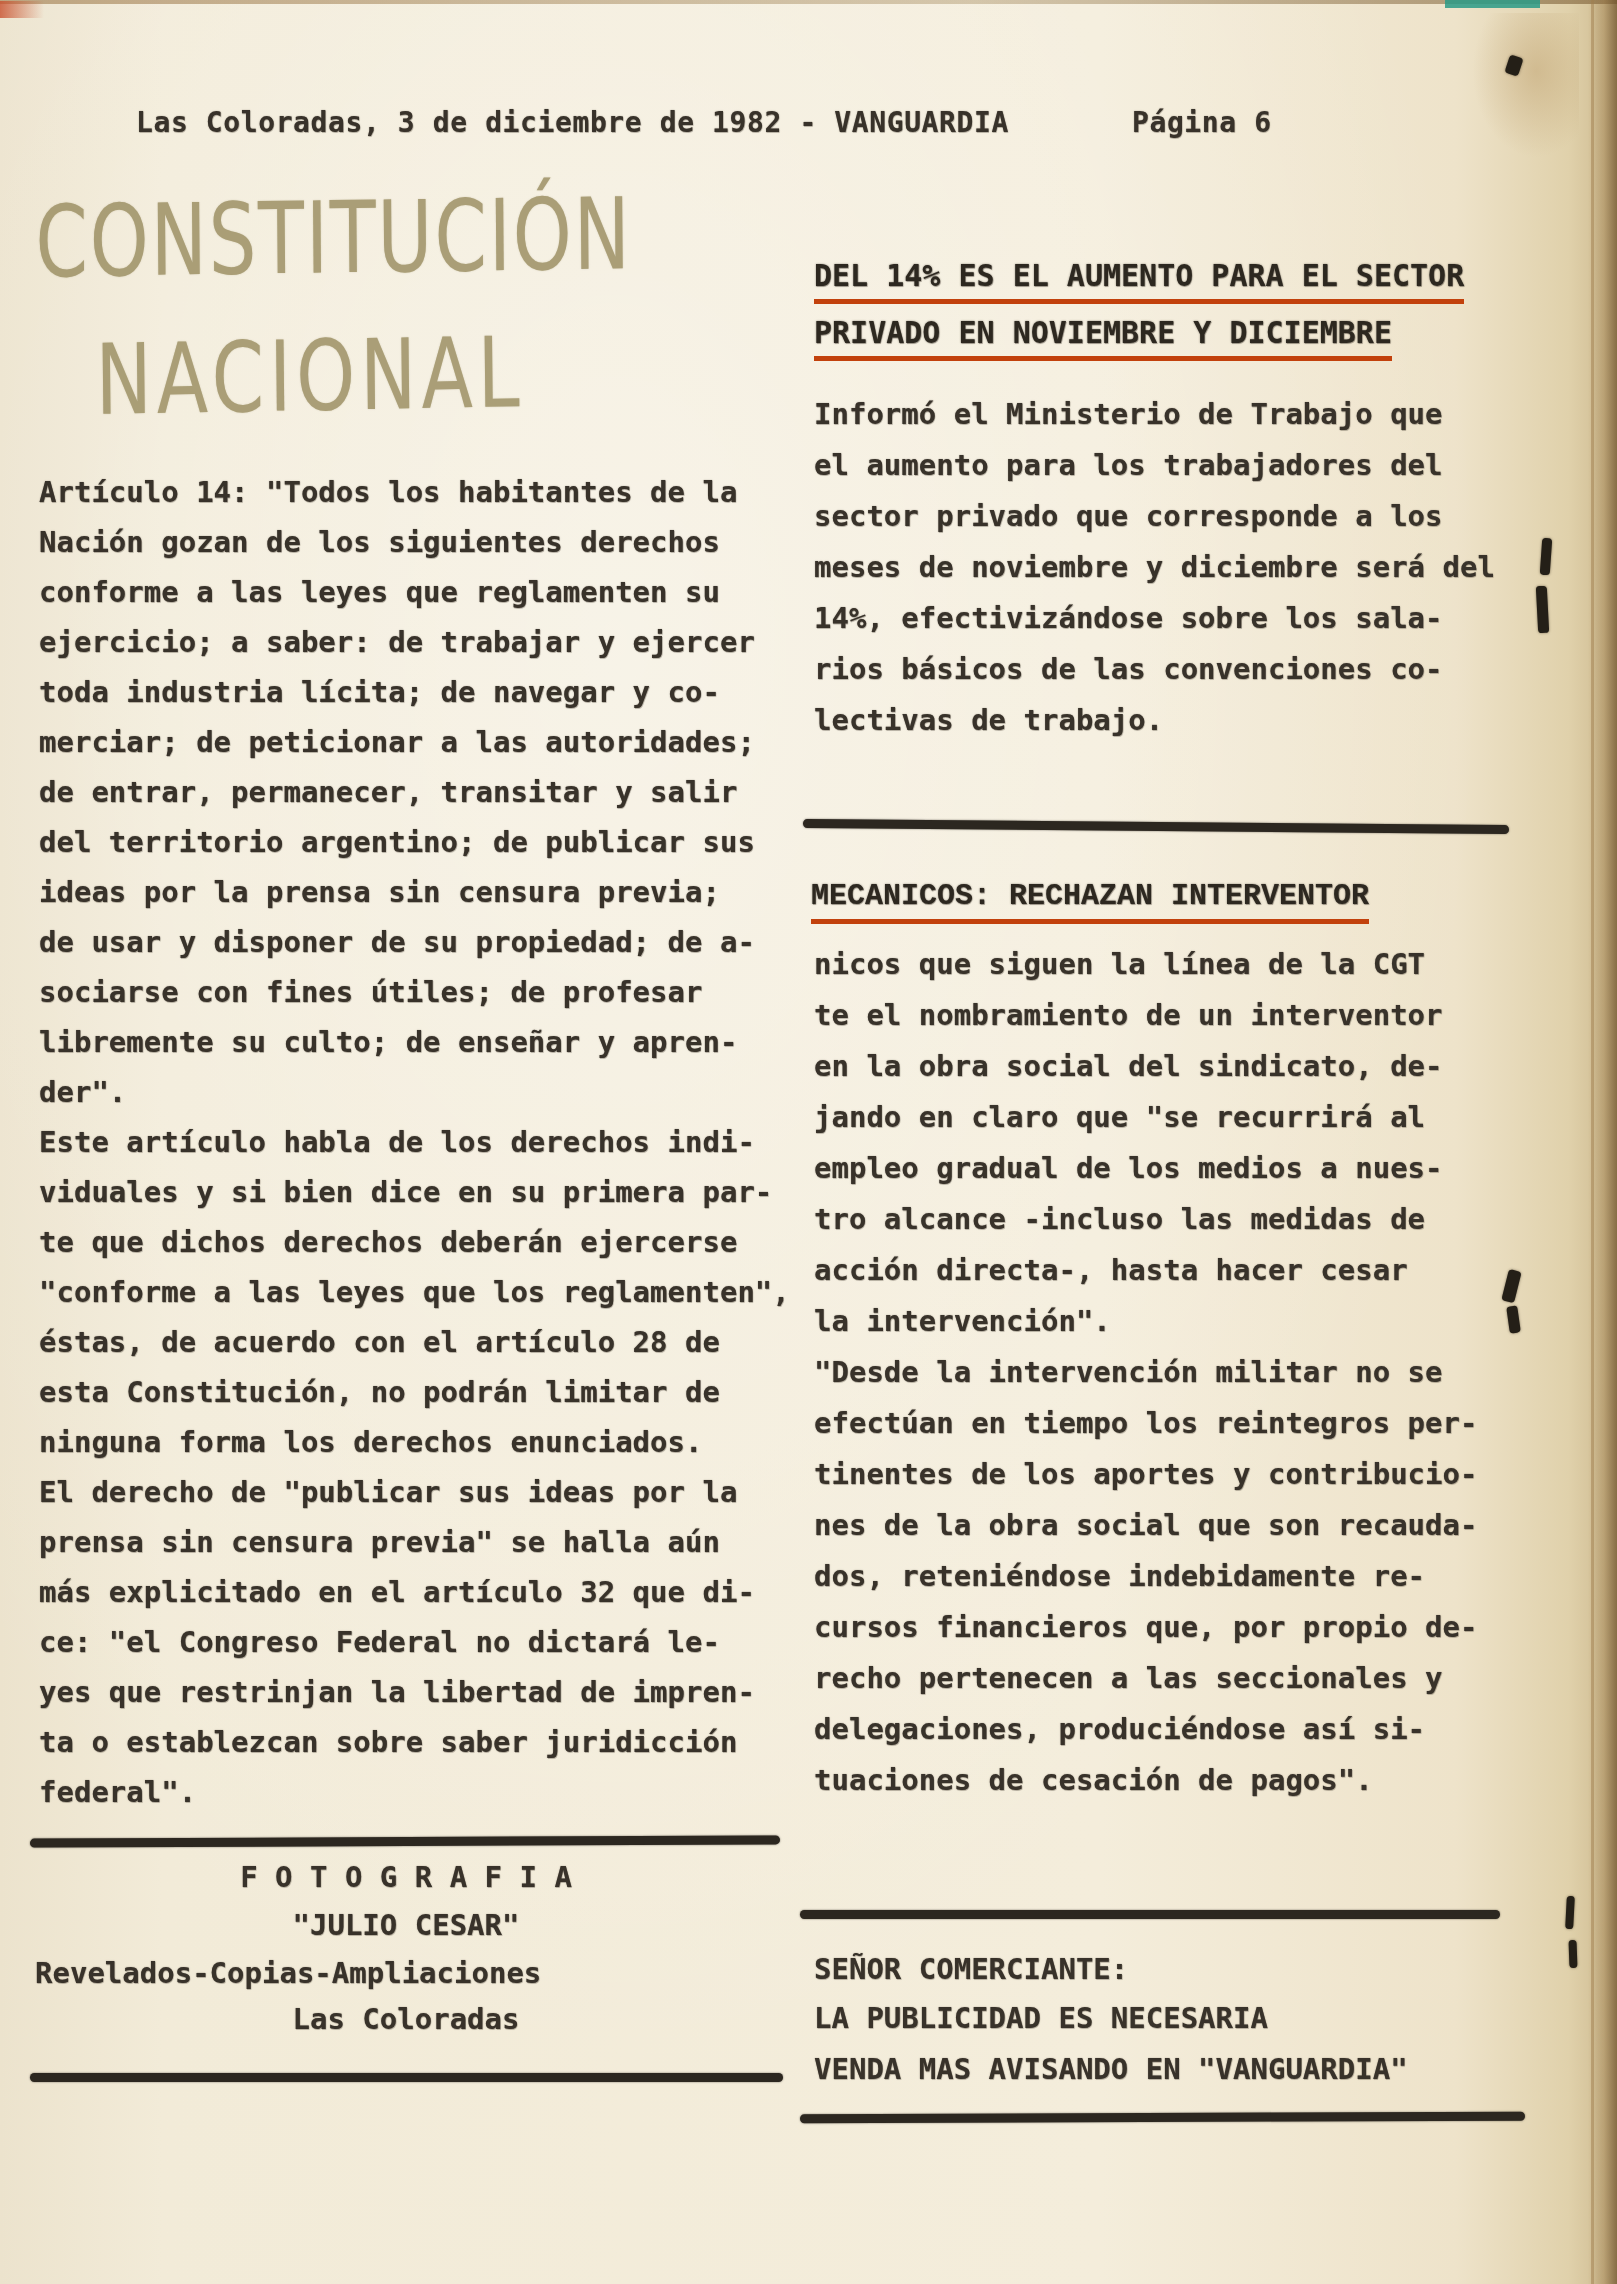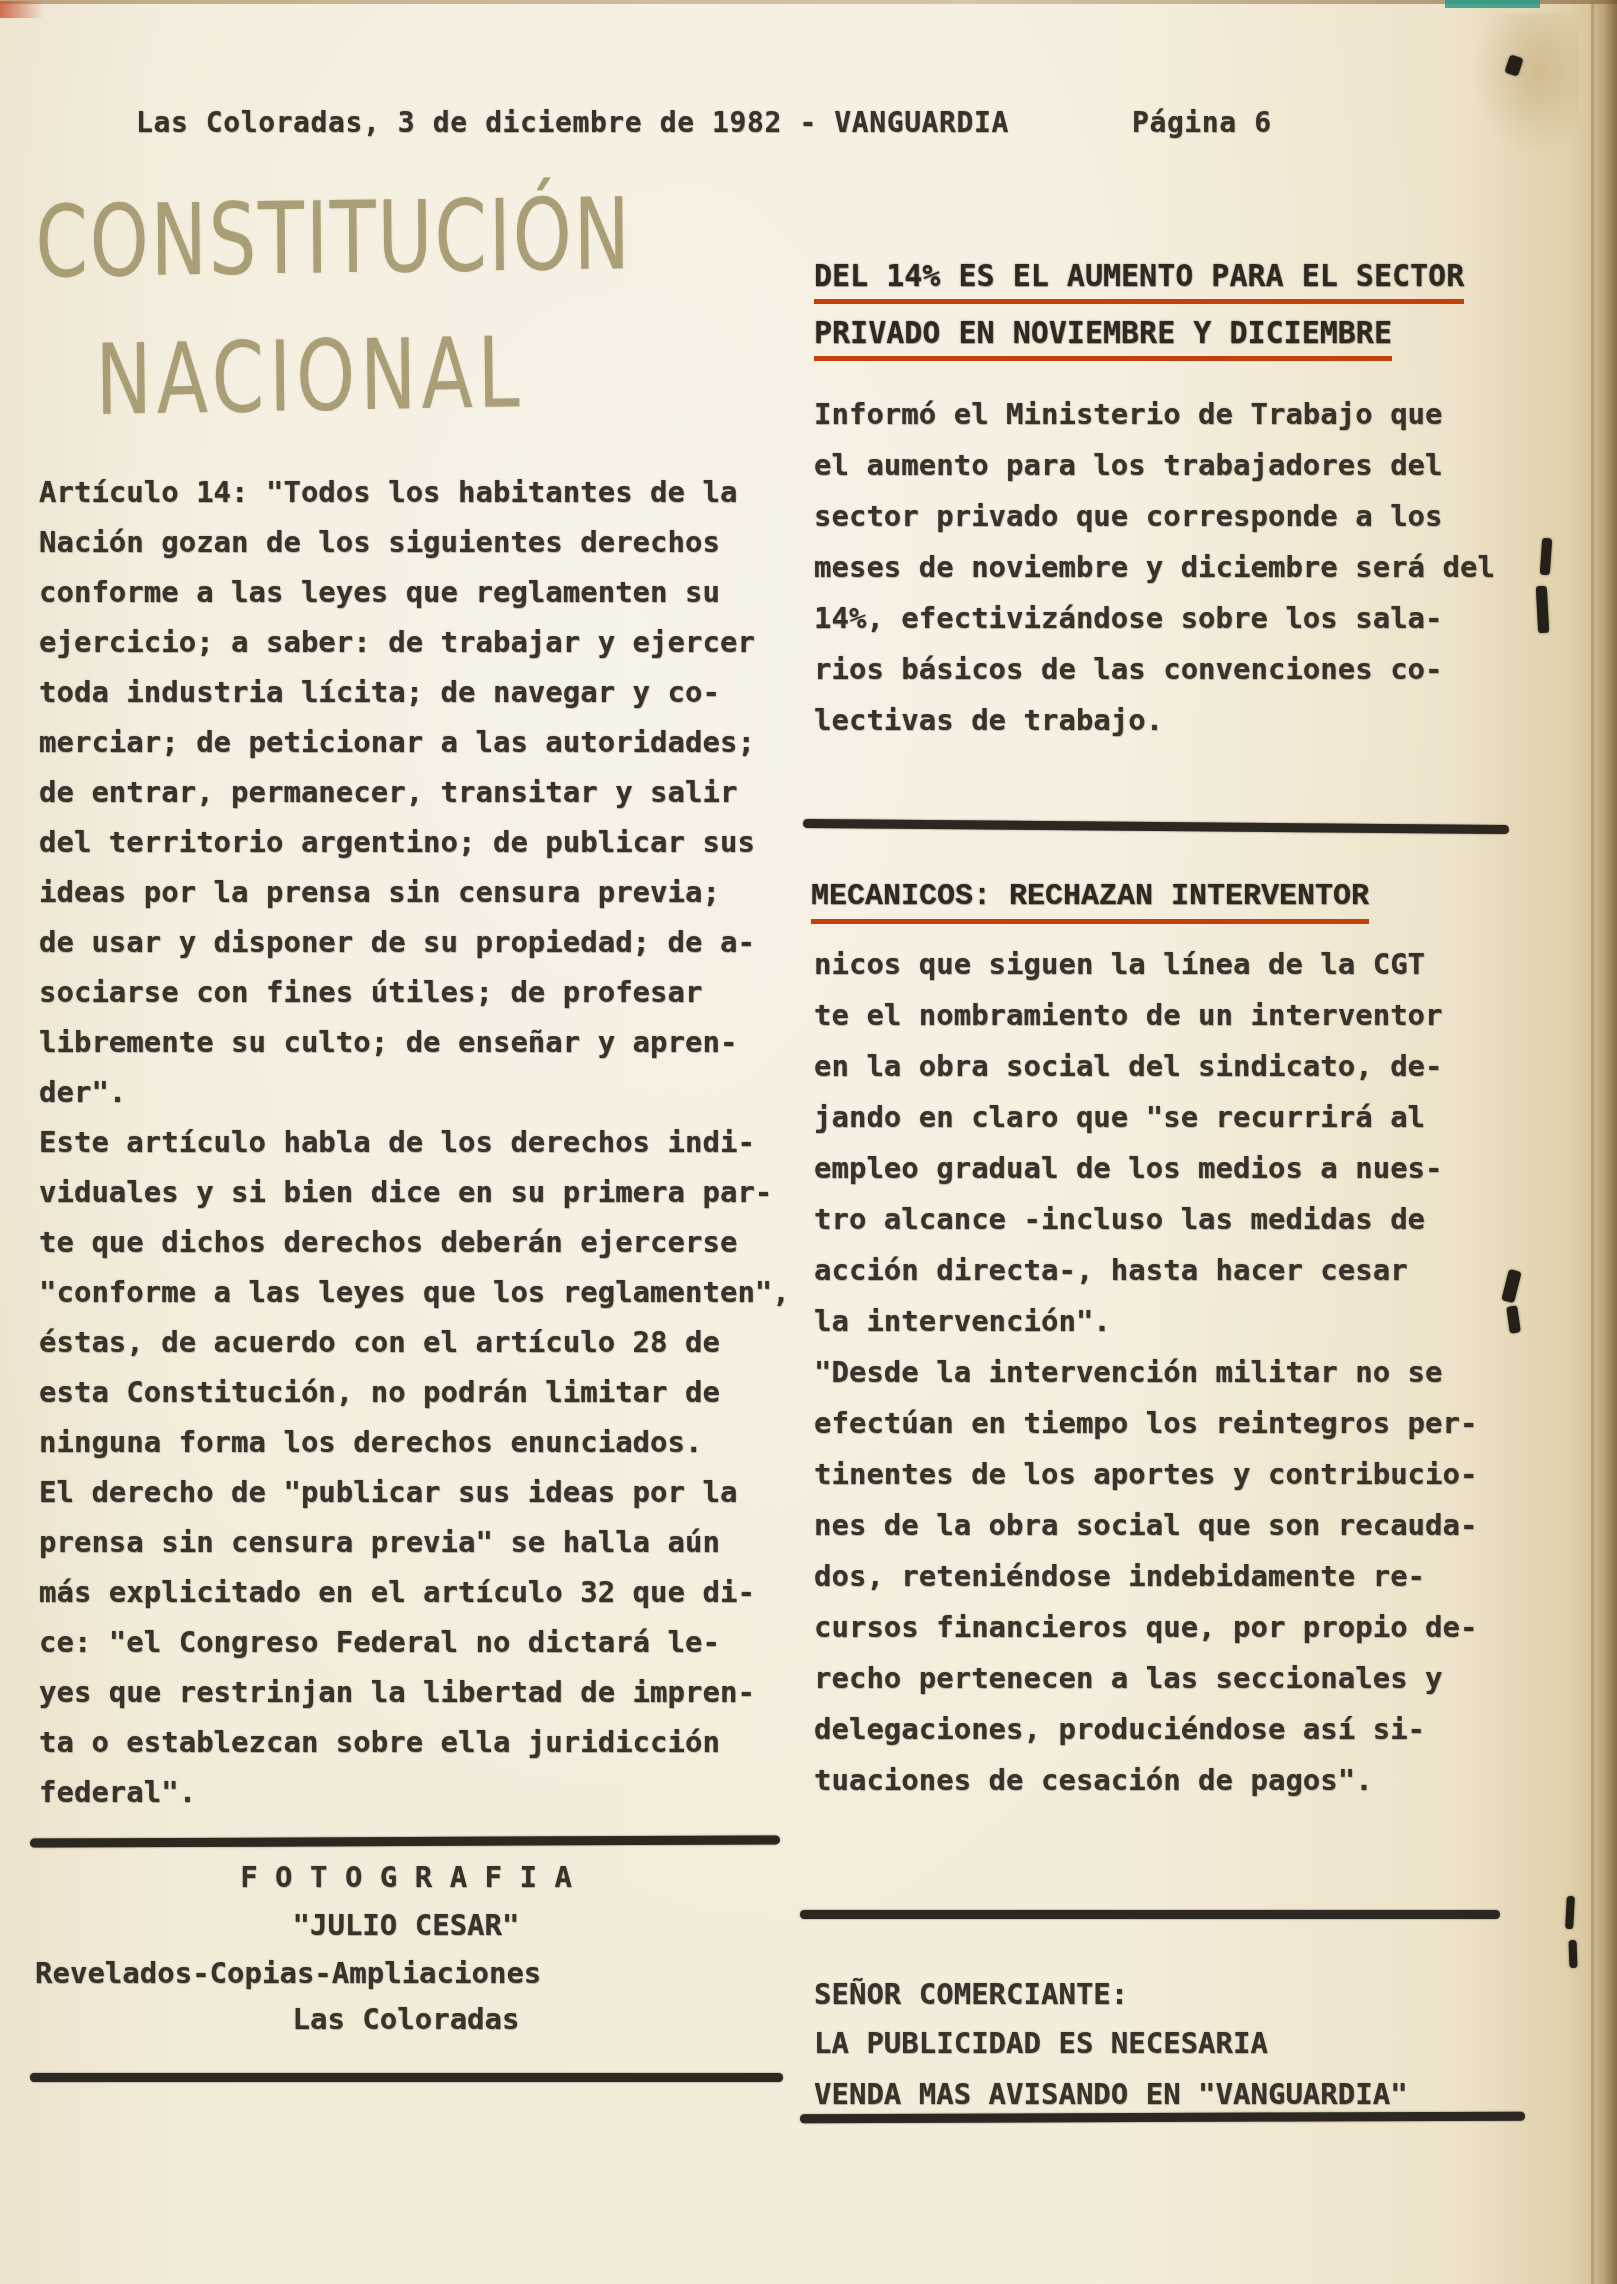--- a/index.html
+++ b/index.html
@@ -61,21 +61,21 @@
           box-shadow:0 0 1.9px rgba(44,39,32,.7); }
   .rule-l1 { left:30px;   top:1837px; width:750px; transform:rotate(-0.25deg); }
   .rule-l2 { left:30px;   top:2073px; width:753px; }
   .rule-r1 { left:803px; top:822px; width:706px; transform:rotate(0.5deg); }
   .rule-r2 { left:800px; top:1910px; width:700px; }
   .rule-r3 { left:800px; top:2113px; width:725px; transform:rotate(-0.2deg); }
 
   .photo-line   { position:absolute; left:30px; width:752px; text-align:center; font-size:29px; }
   .pl-1 { top:1860px; } .pl-2 { top:1908px; } .pl-3 { top:1956px; text-align:left; padding-left:5px; }
   .pl-4 { top:2002px; }
-  .adv-line { position:absolute; left:814px; font-size:29px;margin-top:25px; }
+  .adv-line { position:absolute; left:814px; font-size:29px; }
   .al-1 { top:1952px; } .al-2 { top:2001px; } .al-3 { top:2052px; }
 </style>
 </head>
 <body>
 
 <div class="edge-top"></div>
 <div class="edge-right"></div>
 <div class="edge-line-right"></div>
 <div class="corner-teal"></div>
 <div class="corner-orange"></div>
@@ -113,21 +113,21 @@
     <div class="tline">te que dichos derechos deberán ejercerse</div>
     <div class="tline">"conforme a las leyes que los reglamenten",</div>
     <div class="tline">éstas, de acuerdo con el artículo 28 de</div>
     <div class="tline">esta Constitución, no podrán limitar de</div>
     <div class="tline">ninguna forma los derechos enunciados.</div>
     <div class="tline">El derecho de "publicar sus ideas por la</div>
     <div class="tline">prensa sin censura previa" se halla aún</div>
     <div class="tline">más explicitado en el artículo 32 que di-</div>
     <div class="tline">ce: "el Congreso Federal no dictará le-</div>
     <div class="tline">yes que restrinjan la libertad de impren-</div>
-    <div class="tline">ta o establezcan sobre ella juridicción</div>
+    <div class="tline">ta o establezcan sobre saber juridicción</div>
     <div class="tline">federal".</div>
   </div>
 
 <div class="rule rule-l1"></div>
 <div class="tw photo-line pl-1">F O T O G R A F I A</div>
 <div class="tw photo-line pl-2">"JULIO CESAR"</div>
 <div class="tw photo-line pl-3">Revelados-Copias-Ampliaciones</div>
 <div class="tw photo-line pl-4">Las Coloradas</div>
 <div class="rule rule-l2"></div>
 

